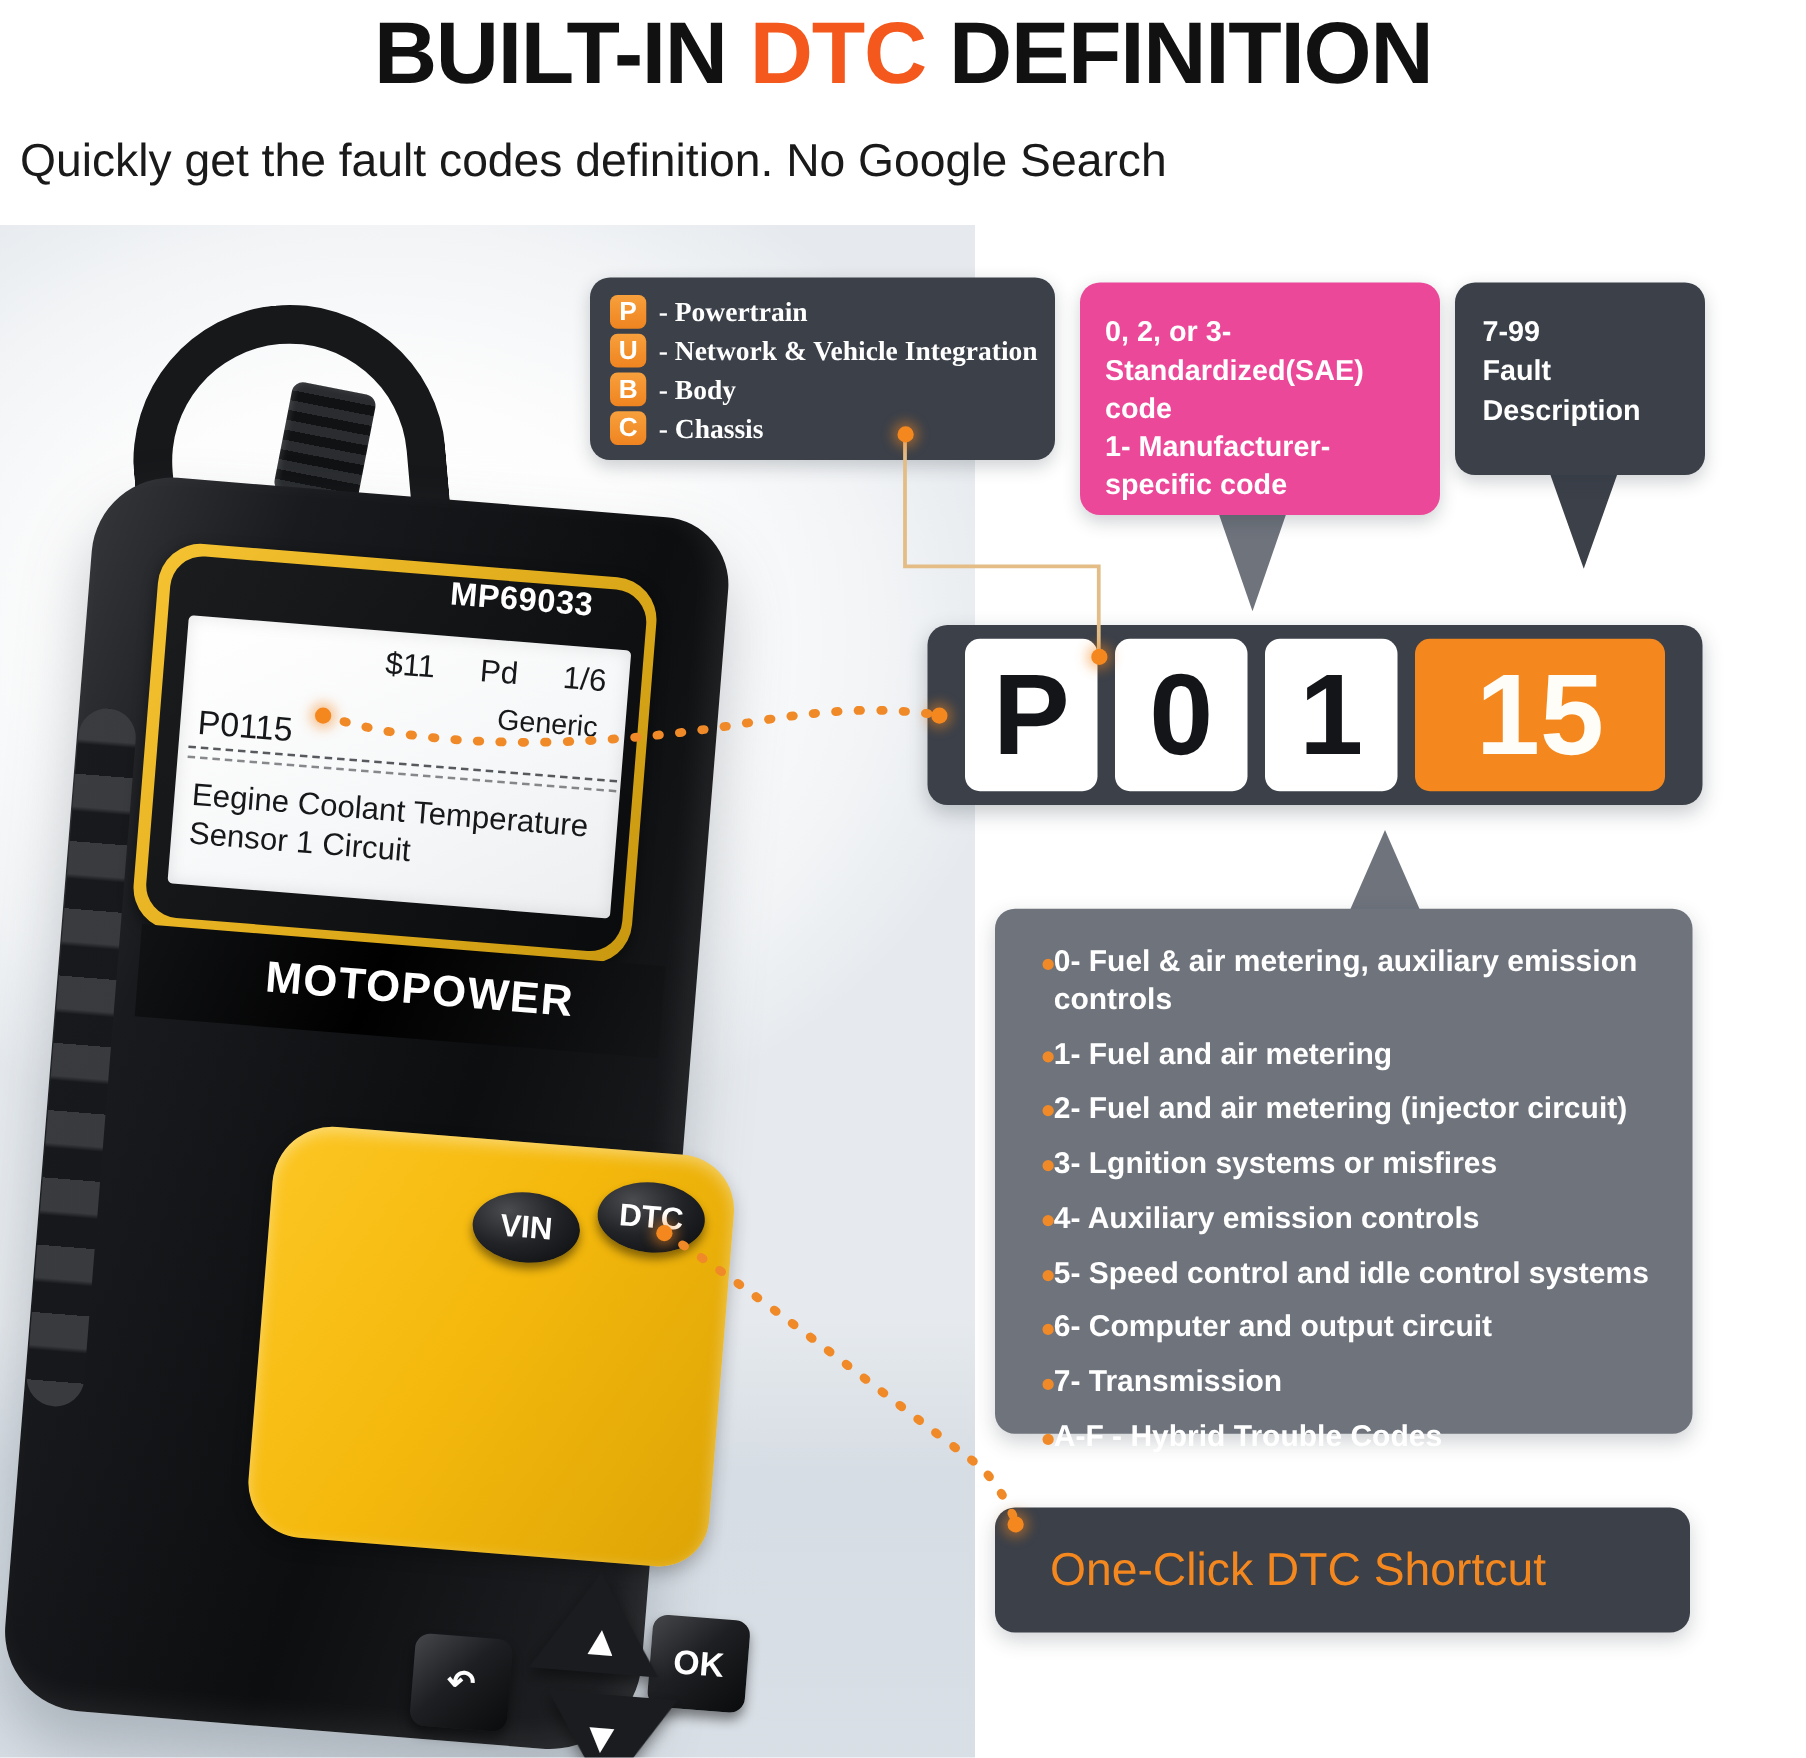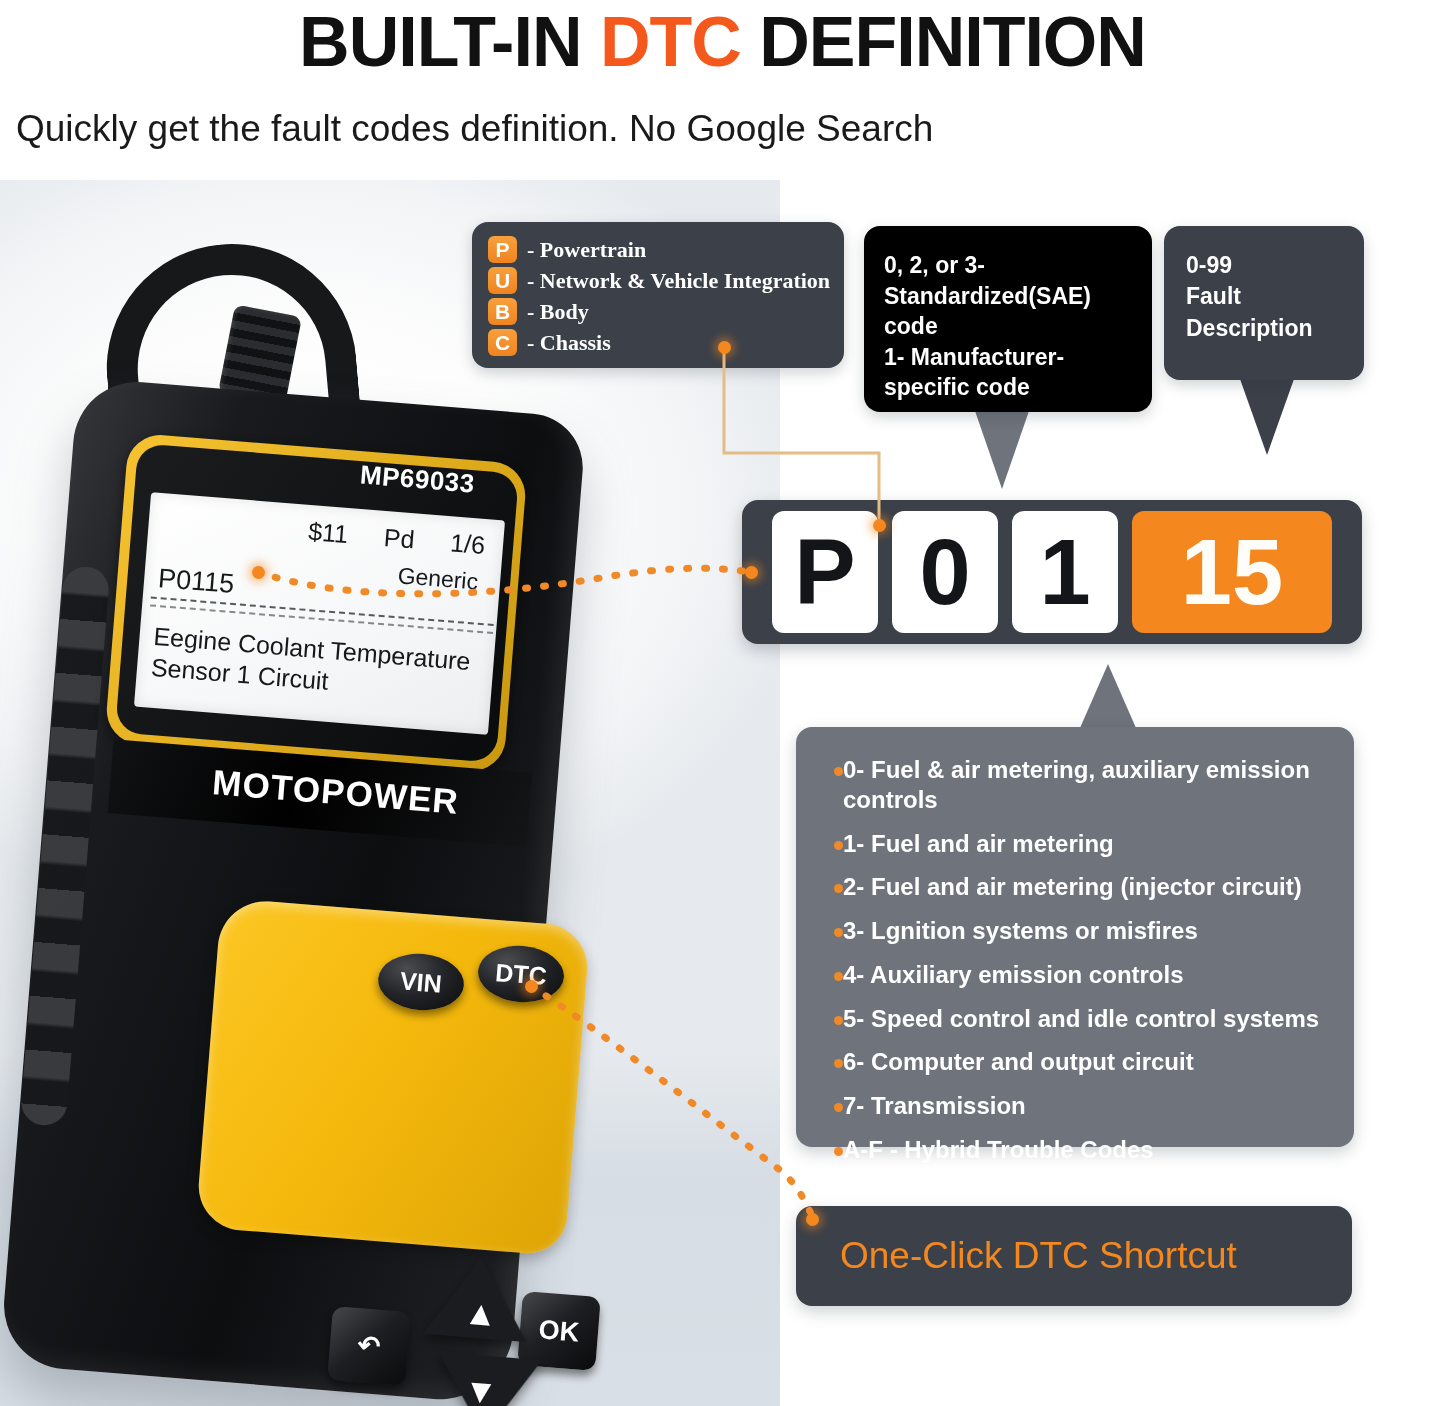--- a/index.html
+++ b/index.html
@@ -187,21 +187,21 @@
   #glyph-down { left: 434px; top: 1138px; }
 
   
   .callout {
     position: absolute;
     border-radius: 16px;
     color: #ffffff;
     box-shadow: 0 5px 14px rgba(40,50,60,.22);
   }
   .dark  { background: #3b4049; }
-  .light { background: #000000; }
+  .light { background: #ec4899; }
 
   #box-pubc { left: 472px; top: 222px; width: 372px; height: 146px; padding: 14px 16px 0 16px; }
   .pubc-row { display: flex; align-items: center; gap: 10px; margin-bottom: 4px; }
   .pubc-badge {
     width: 29px; height: 27px; border-radius: 6px;
     background: linear-gradient(180deg,#f7a03c 0%, #ef8420 100%);
     color: #ffffff; font-size: 21px; font-weight: bold;
     display: flex; align-items: center; justify-content: center;
     flex: 0 0 auto;
   }
@@ -360,21 +360,21 @@
 </div>
 
 <div class="callout light" id="box-sae">
   <div class="line">0, 2, or 3-</div>
   <div class="line">Standardized(SAE) code</div>
   <div class="line">1- Manufacturer-</div>
   <div class="line">specific code</div>
 </div>
 
 <div class="callout dark" id="box-fault">
-  <div class="line">0-99</div>
+  <div class="line">7-99</div>
   <div class="line">Fault</div>
   <div class="line">Description</div>
 </div>
 
 <div id="code-panel">
   <div class="code-tile">P</div>
   <div class="code-tile">0</div>
   <div class="code-tile">1</div>
   <div class="code-tile wide">15</div>
 </div>

